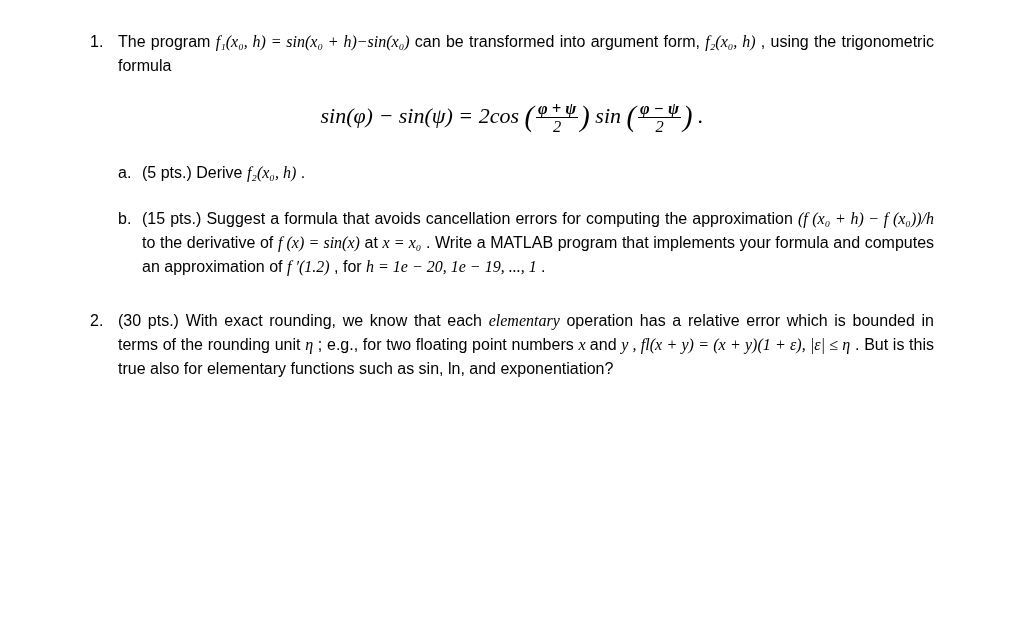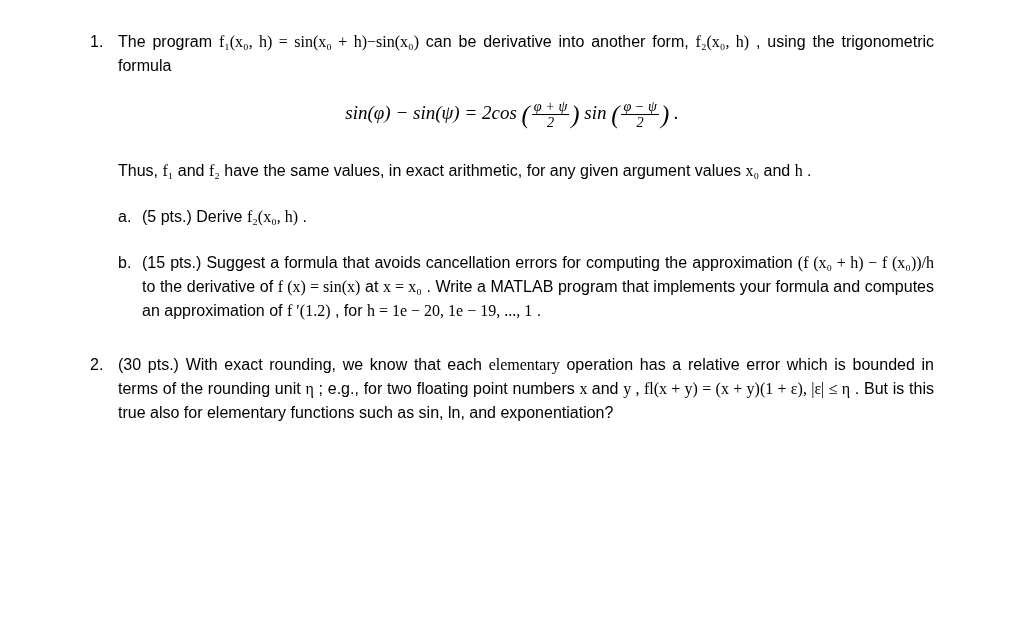--- a/index.html
+++ b/index.html
@@ -26,86 +26,85 @@
       width: 28px;
     }
     .problem-body {
       flex: 1;
     }
     .indent {
       margin-left: 28px;
     }
     .formula-center {
       text-align: center;
-      margin: 18px 0 26px 0;
+      margin: 18px 0 8px 0;
       font-style: italic;
       font-family: 'Times New Roman', serif;
-      font-size: 19px;
+      font-size: 22px;
     }
     .para {
       text-align: justify;
       margin-bottom: 6px;
     }
     .sub-part {
       display: flex;
       margin-top: 22px;
       text-align: justify;
     }
     .sub-letter {
       flex-shrink: 0;
       width: 24px;
     }
     .sub-body {
       flex: 1;
       text-align: justify;
     }
     .mathit {
+      font-style: italic;
       font-family: 'Times New Roman', serif;
     }
     .frac {
       display: inline-block;
       vertical-align: middle;
       text-align: center;
       font-size: 0.75em;
       line-height: 1.05;
       margin: 0 2px;
     }
     .frac .num {
       display: block;
       padding: 0 2px;
+      font-weight: bold;
     }
     .frac .den {
       display: block;
       border-top: 1px solid #000;
       padding: 0 2px;
     }
     .big-paren {
       font-size: 1.3em;
       vertical-align: middle;
       font-family: 'Times New Roman', serif;
     }
   </style>
 </head>
 <body>
 
 <div class="problem">
   <div class="problem-start">
     <div class="problem-number">1.</div>
     <div class="problem-body">
-      <span>The  program </span><span class="mathit">f₁(x₀, h)  =  sin(x₀ + h)−sin(x₀)</span><span>  can  be  derivative  into  another  form, </span><span class="mathit">f₂(x₀, h)</span><span> , using the trigonometric formula</span>
+      <span>The  program </span><span class="mathit">f₁(x₀, h)  =  sin(x₀ + h)−sin(x₀)</span><span>  can  be  transformed  into  argument  form, </span><span class="mathit">f₂(x₀, h)</span><span> , using the trigonometric formula</span>
     </div>
   </div>
 
   <div class="formula-center">
     <span>sin(φ) − sin(ψ)  =  2cos </span><span class="big-paren">(</span><span class="frac"><span class="num">φ + ψ</span><span class="den">2</span></span><span class="big-paren">)</span><span>  sin </span><span class="big-paren">(</span><span class="frac"><span class="num">φ − ψ</span><span class="den">2</span></span><span class="big-paren">)</span><span> .</span>
   </div>
 
-  <div class="para indent">
-    <span>Thus,  </span><span class="mathit">f₁</span><span> and </span><span class="mathit">f₂</span><span> have the same values, in exact arithmetic, for any given argument values </span><span class="mathit">x₀</span><span> and </span><span class="mathit"> h</span><span> .</span>
-  </div>
 
   <div class="sub-part indent">
     <div class="sub-letter">a.</div>
     <div class="sub-body">
       <span>(5 pts.) Derive </span><span class="mathit">f₂(x₀, h)</span><span> .</span>
     </div>
   </div>
 
   <div class="sub-part indent">
     <div class="sub-letter">b.</div>

